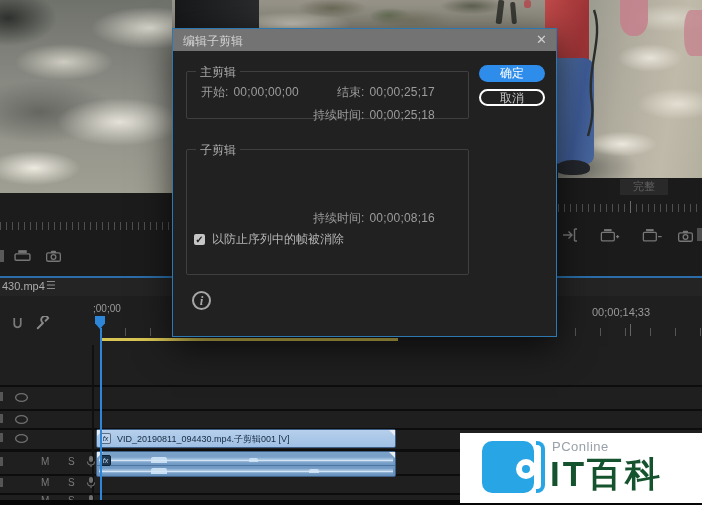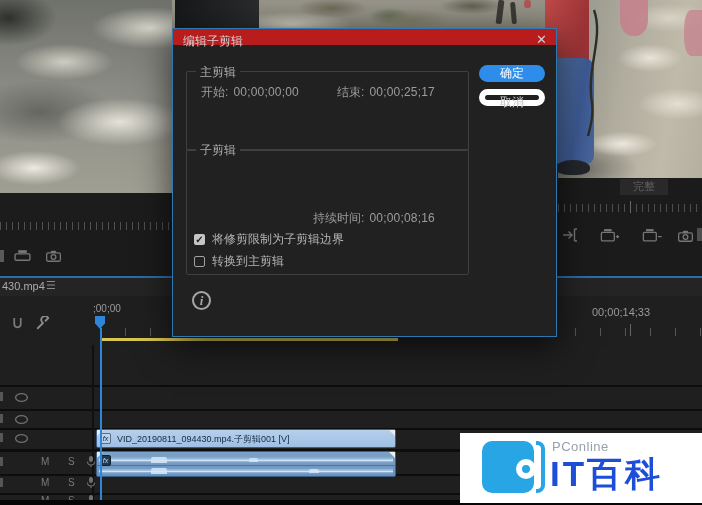--- a/index.html
+++ b/index.html
@@ -121,46 +121,46 @@
   #achsep{position:absolute;left:0;right:0;top:13px;height:1px;background:#4e76a2;}
 
   
   #bottom-strip{left:0;top:500px;width:702px;height:5px;background:#060606;z-index:33;}
   #watermark{left:460px;top:433px;width:242px;height:70px;background:#fff;z-index:40;}
   #wm-square{left:22px;top:8px;width:52px;height:52px;background:#27a5e5;border-radius:10px;}
   #wm-ring{left:34px;top:18px;width:20px;height:20px;border:6px solid #fff;border-radius:50%;}
   #wm-handle{left:58px;top:44px;width:13px;height:7px;background:#fff;border-radius:3px;transform:rotate(45deg);}
   #wm-bracket{left:76px;top:8px;width:9px;height:52px;border:4px solid #27a5e5;border-left:none;border-radius:0 8px 8px 0;}
   #wm-brand{left:92px;top:6px;color:#98a0a8;font-size:13px;letter-spacing:.5px;}
-  #wm-name{left:90px;top:18px;color:#1d4ed8;font-size:35px;font-weight:bold;letter-spacing:3px;}
+  #wm-name{left:90px;top:18px;color:#14532d;font-size:35px;font-weight:bold;letter-spacing:3px;}
 
   
   #dlg{left:172px;top:28px;width:385px;height:309px;background:#212121;border:1px solid #2e78b2;
     box-shadow:0 10px 34px rgba(0,0,0,.65);z-index:50;}
-  #dlg-titlebar{position:absolute;left:0;top:0;right:0;height:16px;background:#b91c1c;}
+  #dlg-titlebar{position:absolute;left:0;top:0;right:0;height:22px;background:#737373;}
   #dlg-title{position:absolute;left:10px;top:4px;font-size:12px;color:#d4d4d4;}
   #dlg-close{position:absolute;right:9px;top:3px;font-size:13px;color:#cfcfcf;cursor:default;}
   .grp{position:absolute;left:13px;width:283px;border:1px solid #3f3f3f;border-radius:2px;}
-  #grp1{top:42px;height:80px;} #grp2{top:120px;height:126px;}
+  #grp1{top:42px;height:48px;} #grp2{top:120px;height:126px;}
   .legend{position:absolute;top:-8px;left:9px;background:#212121;padding:0 4px;font-size:12px;color:#aeaeae;}
   .trow{position:absolute;left:0;width:100%;height:14px;font-size:12px;color:#9c9c9c;}
   .c1{position:absolute;left:0;width:112px;text-align:right;white-space:nowrap;}
   .c2{position:absolute;left:120px;width:128px;text-align:right;white-space:nowrap;}
   .tv{margin-left:5px;letter-spacing:.2px;}
   .blue{color:#2f82d8;}
   #g1r1{top:12px;} #g1r2{top:35px;}
   #g2r1{top:12px;} #g2r2{top:37px;} #g2r3{top:60px;}
   .cbrow{position:absolute;left:7px;display:flex;align-items:center;gap:7px;font-size:12px;color:#b5b5b5;}
   #cb1{top:81px;} #cb2{top:103px;}
   .cbx{width:11px;height:11px;border-radius:2px;flex:0 0 auto;}
   #cb1 .cbx{background:#c6c6c6;color:#1b1b1b;font-size:10px;line-height:11px;text-align:center;font-weight:bold;}
   #cb2 .cbx{border:1px solid #a2a2a2;background:transparent;}
   #okbtn{position:absolute;left:306px;top:36px;width:66px;height:17px;border-radius:9px;background:#2e8ceb;
     color:#fff;font-size:12px;line-height:17px;text-align:center;}
-  #cxbtn{position:absolute;left:306px;top:60px;width:66px;height:17px;border-radius:9px;border:6px solid #ffffff;
+  #cxbtn{position:absolute;left:306px;top:60px;width:66px;height:17px;border-radius:9px;border:2px solid #ffffff;
     color:#c6c6c6;font-size:12px;line-height:15px;text-align:center;}
   #info-icon{position:absolute;left:19px;top:262px;width:19px;height:19px;border:2px solid #a6a6a6;border-radius:50%;
     color:#a6a6a6;font-family:"Liberation Serif",serif;font-style:italic;font-weight:bold;font-size:13px;
     line-height:15px;text-align:center;}
   #info-text{position:absolute;left:50px;top:260px;width:316px;font-size:12px;line-height:16px;color:#a8a8a8;}
 </style>
 </head>
 <body>
 
 <div id="stage">
@@ -327,36 +327,35 @@
       <span id="dlg-title">编辑子剪辑</span>
       <span id="dlg-close">✕</span>
     </div>
 
     <div class="grp" id="grp1">
       <span class="legend">主剪辑</span>
       <div class="trow" id="g1r1">
         <span class="c1"><span>开始:</span><span class="tv">00;00;00;00</span></span>
         <span class="c2"><span>结束:</span><span class="tv">00;00;25;17</span></span>
       </div>
+      <div class="trow" id="g1r2">
+        <span class="c2"><span>持续时间:</span><span class="tv">00;00;25;18</span></span>
+      </div>
     </div>
 
     <div id="okbtn">确定</div>
     <div id="cxbtn">取消</div>
 
     <div class="grp" id="grp2">
       <span class="legend">子剪辑</span>
       <div class="trow" id="g2r3">
         <span class="c2"><span>持续时间:</span><span class="tv">00;00;08;16</span></span>
       </div>
       <div class="cbrow" id="cb1">
         <span class="cbx">✓</span>
-        <span>将修剪限制为子剪辑边界</span>
+        <span>以防止序列中的帧被消除</span>
       </div>
-      <div class="cbrow" id="cb2">
-        <span class="cbx"></span>
-        <span>转换到主剪辑</span>
-      </div>
     </div>
 
     <div id="info-icon">i</div>
   </div>
 
 </div>
 
 </body></html>

